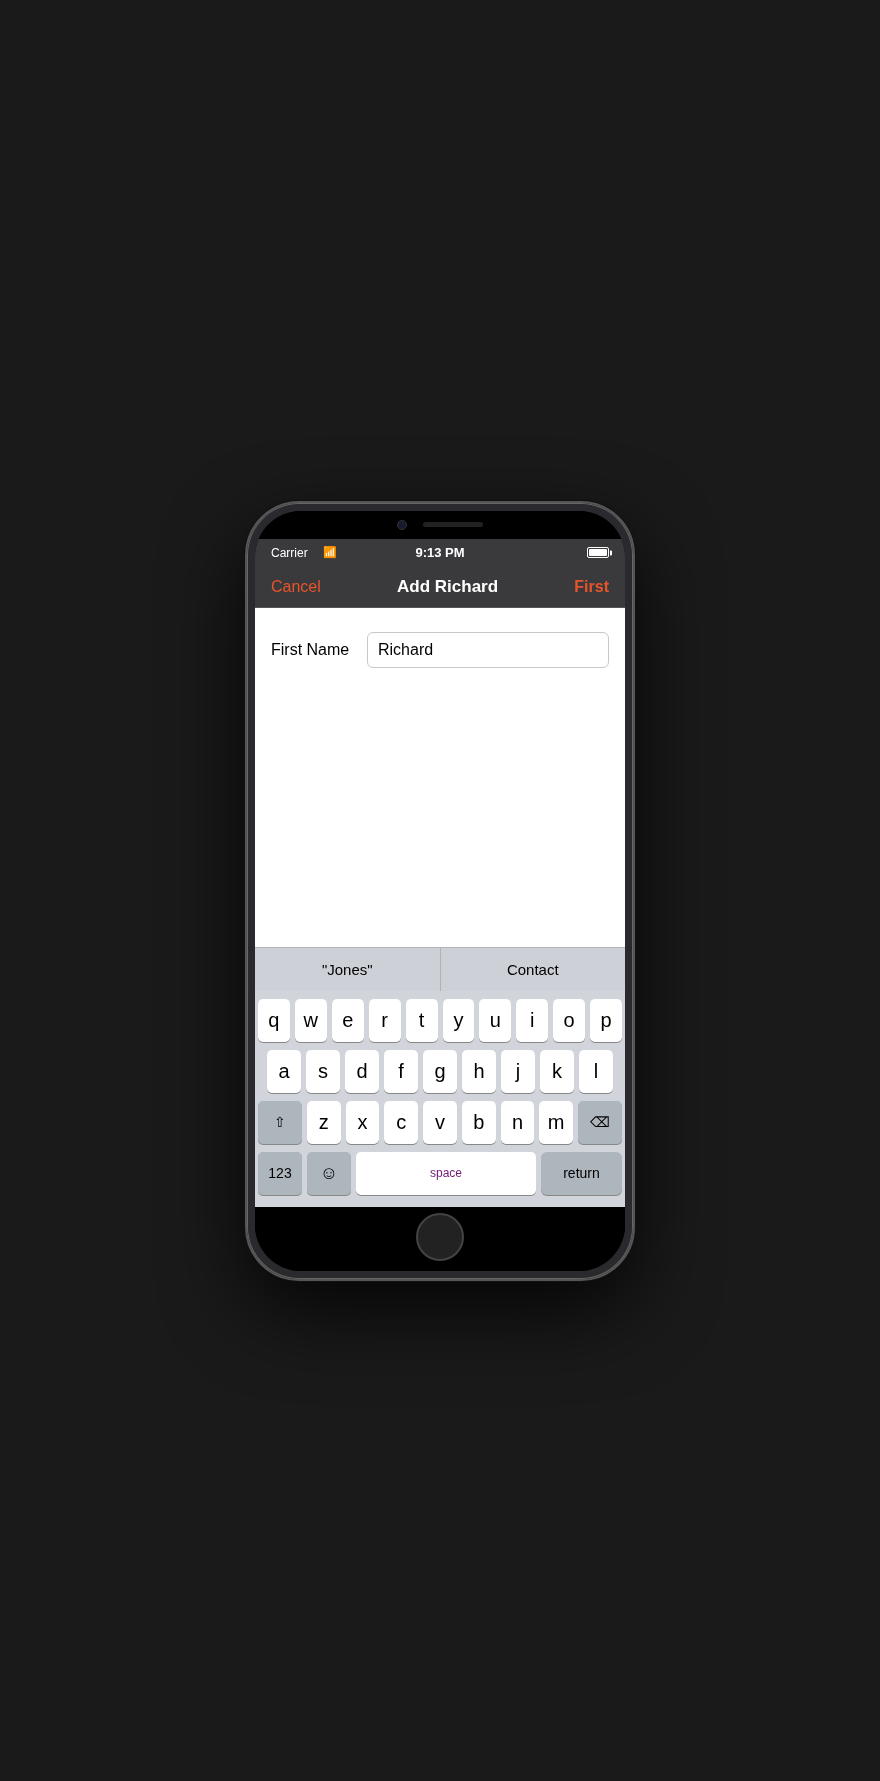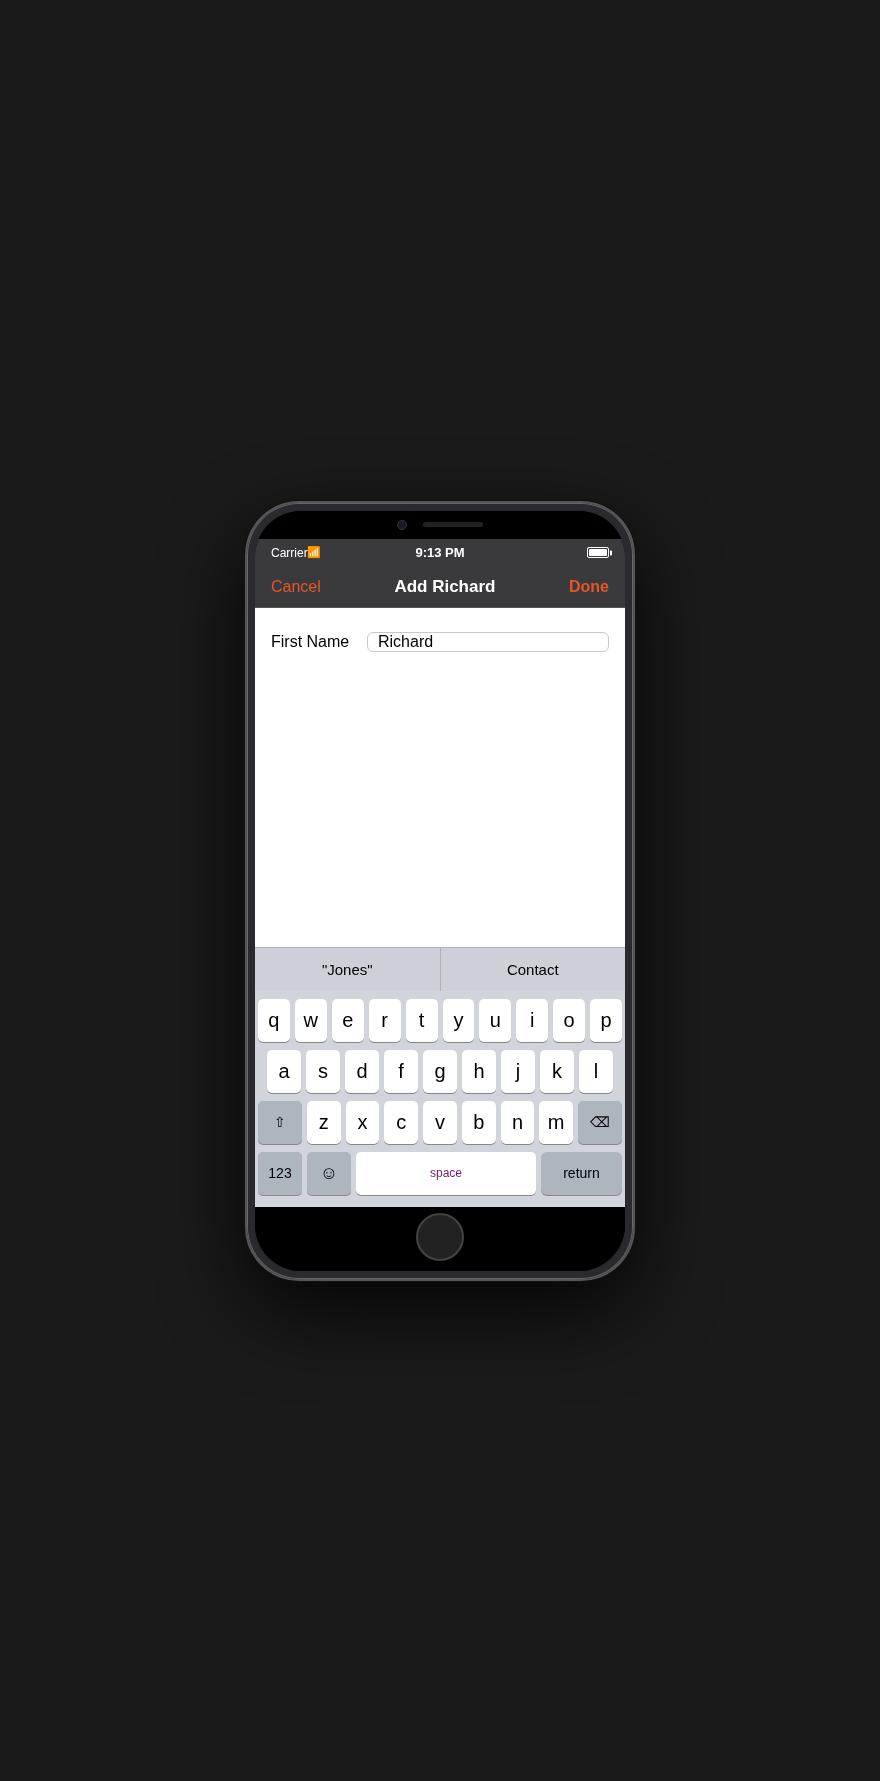--- a/index.html
+++ b/index.html
@@ -88,21 +88,21 @@
       height: 5px;
       background: #222;
       border-radius: 3px;
     }
     .status-left {
       font-size: 12px;
       color: #fff;
       font-weight: 500;
       display: flex;
       align-items: center;
-      gap: 0;
+      gap: 16px;
     }
     .wifi-icon {
       display: inline-block;
       font-size: 11px;
     }
     .status-center {
       font-size: 13px;
       color: #fff;
       font-weight: 600;
       position: absolute;
@@ -187,21 +187,21 @@
       font-size: 16px;
       color: #000;
       width: 96px;
       font-weight: 400;
       flex-shrink: 0;
     }
     .form-input {
       flex: 1;
       border: 1px solid #c7c7cc;
       border-radius: 6px;
-      padding: 0 10px;
+      padding: 8px 10px;
       font-size: 16px;
       color: #000;
       outline: none;
       background: #fff;
     }
     
     .autocomplete-bar {
       background: #cdd0d6;
       border-top: 1px solid #b0b3b8;
       display: flex;
@@ -329,21 +329,21 @@
       <div class="status-right">
         <div class="battery">
           <div class="battery-fill"></div>
         </div>
       </div>
     </div>
 
     <div class="nav-bar">
       <span class="nav-cancel">Cancel</span>
       <span class="nav-title">Add Richard</span>
-      <span class="nav-done">Done</span>
+      <span class="nav-done">First</span>
     </div>
 
     <div class="form-area">
       <div class="form-content">
 
         <div class="form-row">
           <label class="form-label">First Name</label>
           <input class="form-input" type="text" value="Richard" style="">
         </div>
 

